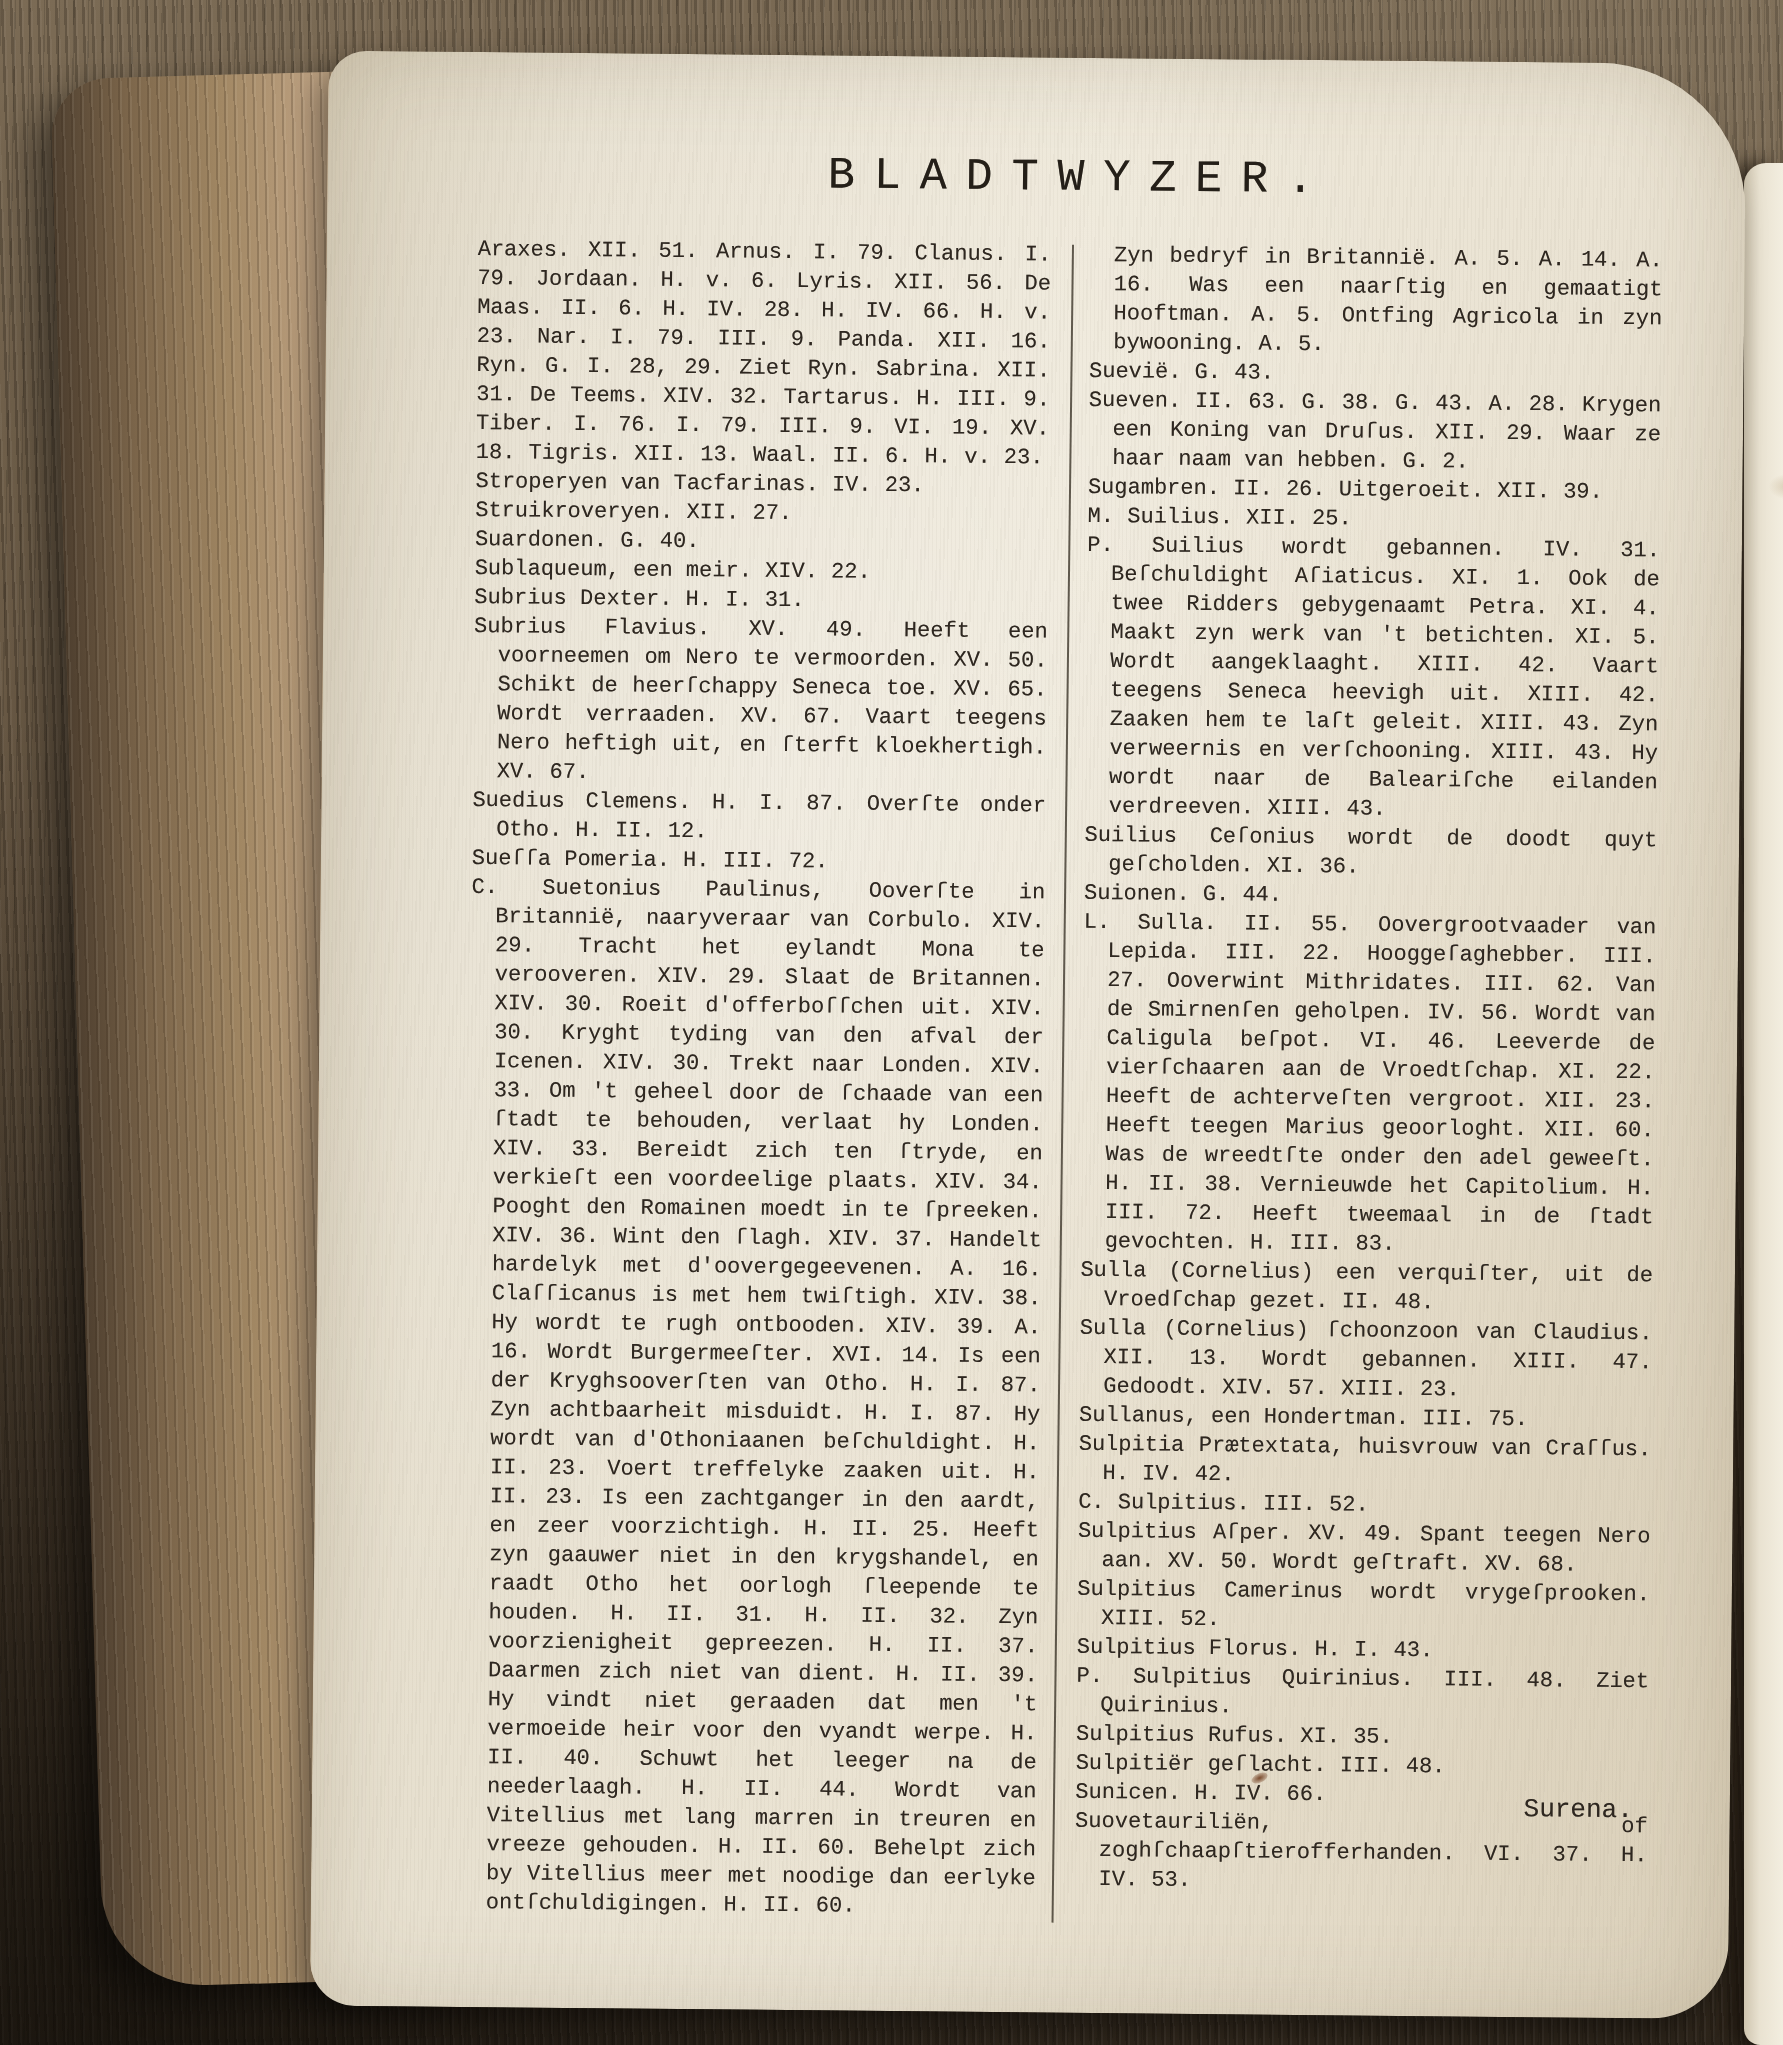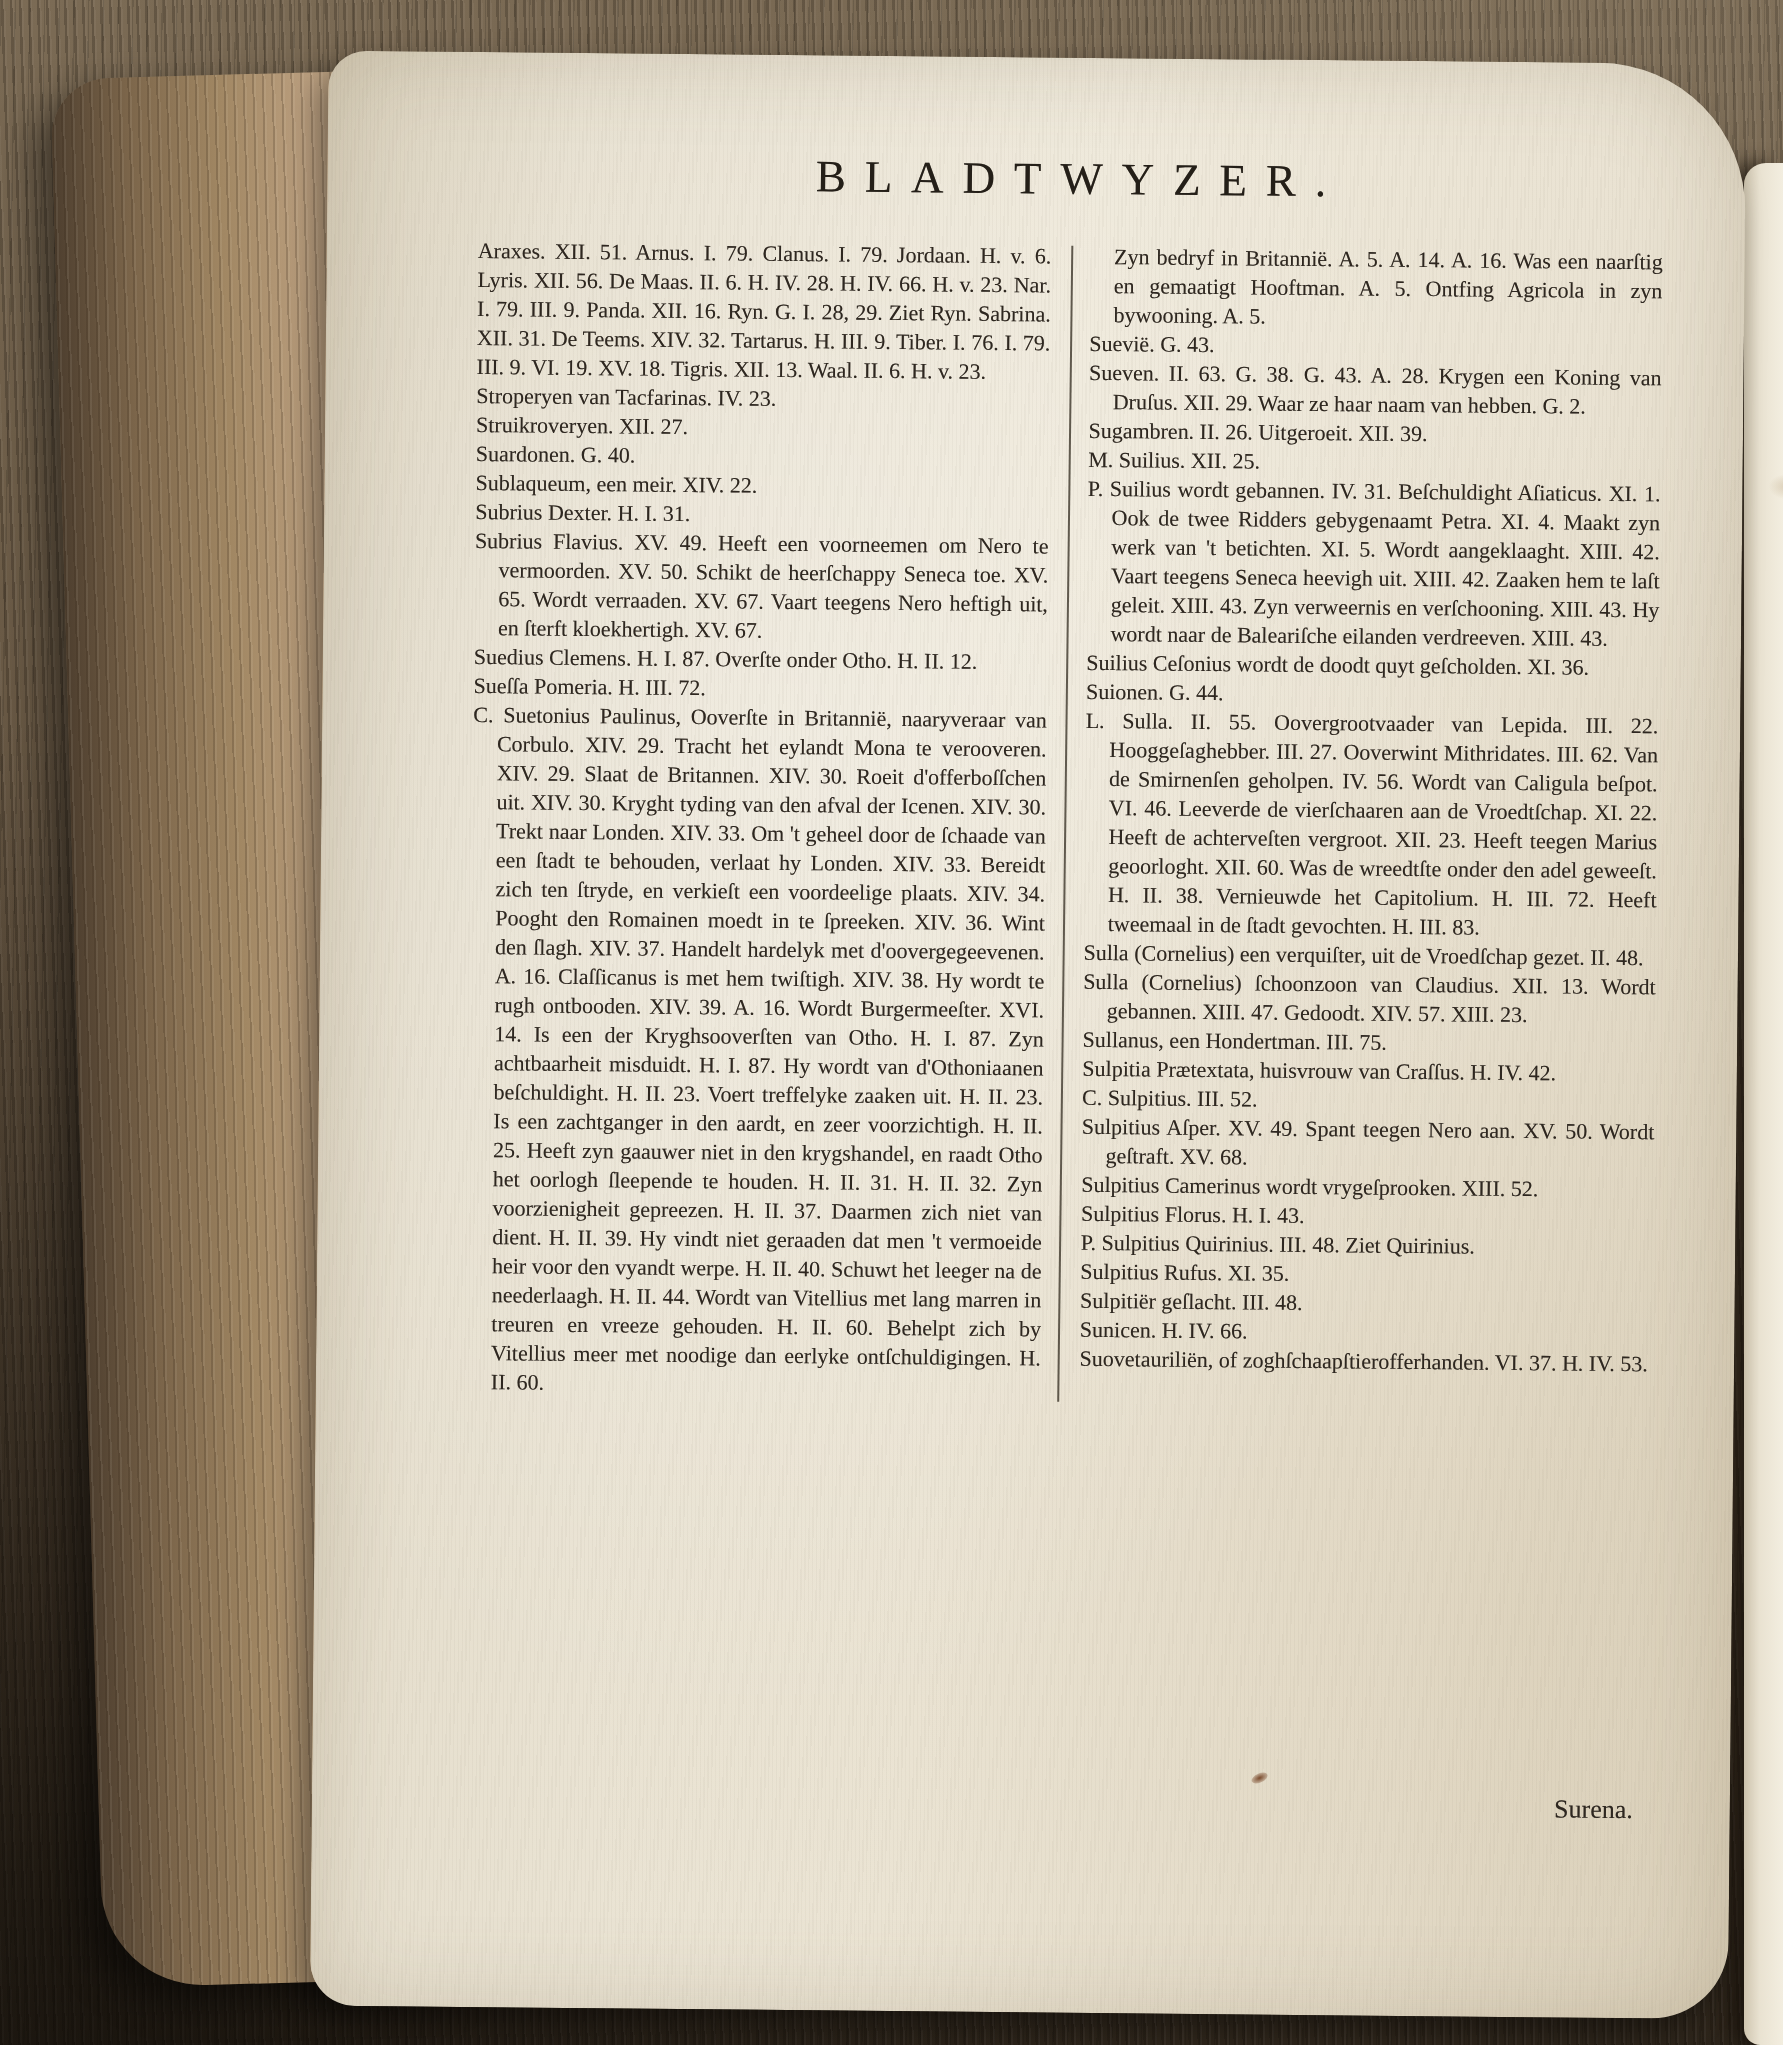--- a/index.html
+++ b/index.html
@@ -1,17 +1,17 @@
 <!DOCTYPE html>
 <html style="font-size:10.2px"><head>
 <meta charset="utf-8">
 <style>
   html,body{margin:0;padding:0;background:#2e261c;}
   .scene{position:relative;width:1783px;height:2046px;overflow:hidden;
-         font-family:Liberation Serif, serif;}
+         font-family:Liberation Mono, monospace;}
 
   
   .wood{position:absolute;inset:0;
     background:
       radial-gradient(ellipse at 6% 96%, rgba(8,6,3,.6), transparent 45%),
       radial-gradient(ellipse at 95% 4%, rgba(255,240,210,.08), transparent 40%),
       repeating-linear-gradient(88deg, rgba(18,12,6,.22) 0 2.6px, rgba(255,255,255,.045) 2.6px 4.5px, transparent 4.5px 9px),
       repeating-linear-gradient(91deg, rgba(10,8,4,.14) 0 1.3px, transparent 1.3px 14.7px),
       linear-gradient(175deg,#7b6b55 0%,#6e5e49 22%,#5c4d3b 50%,#473a2b 75%,#2c241a 100%);
   }

